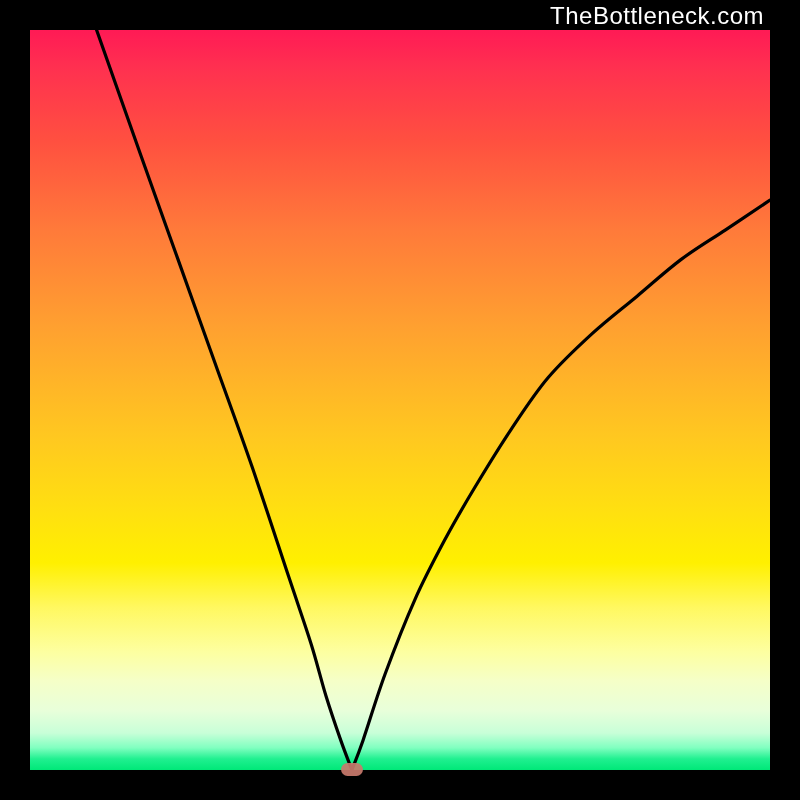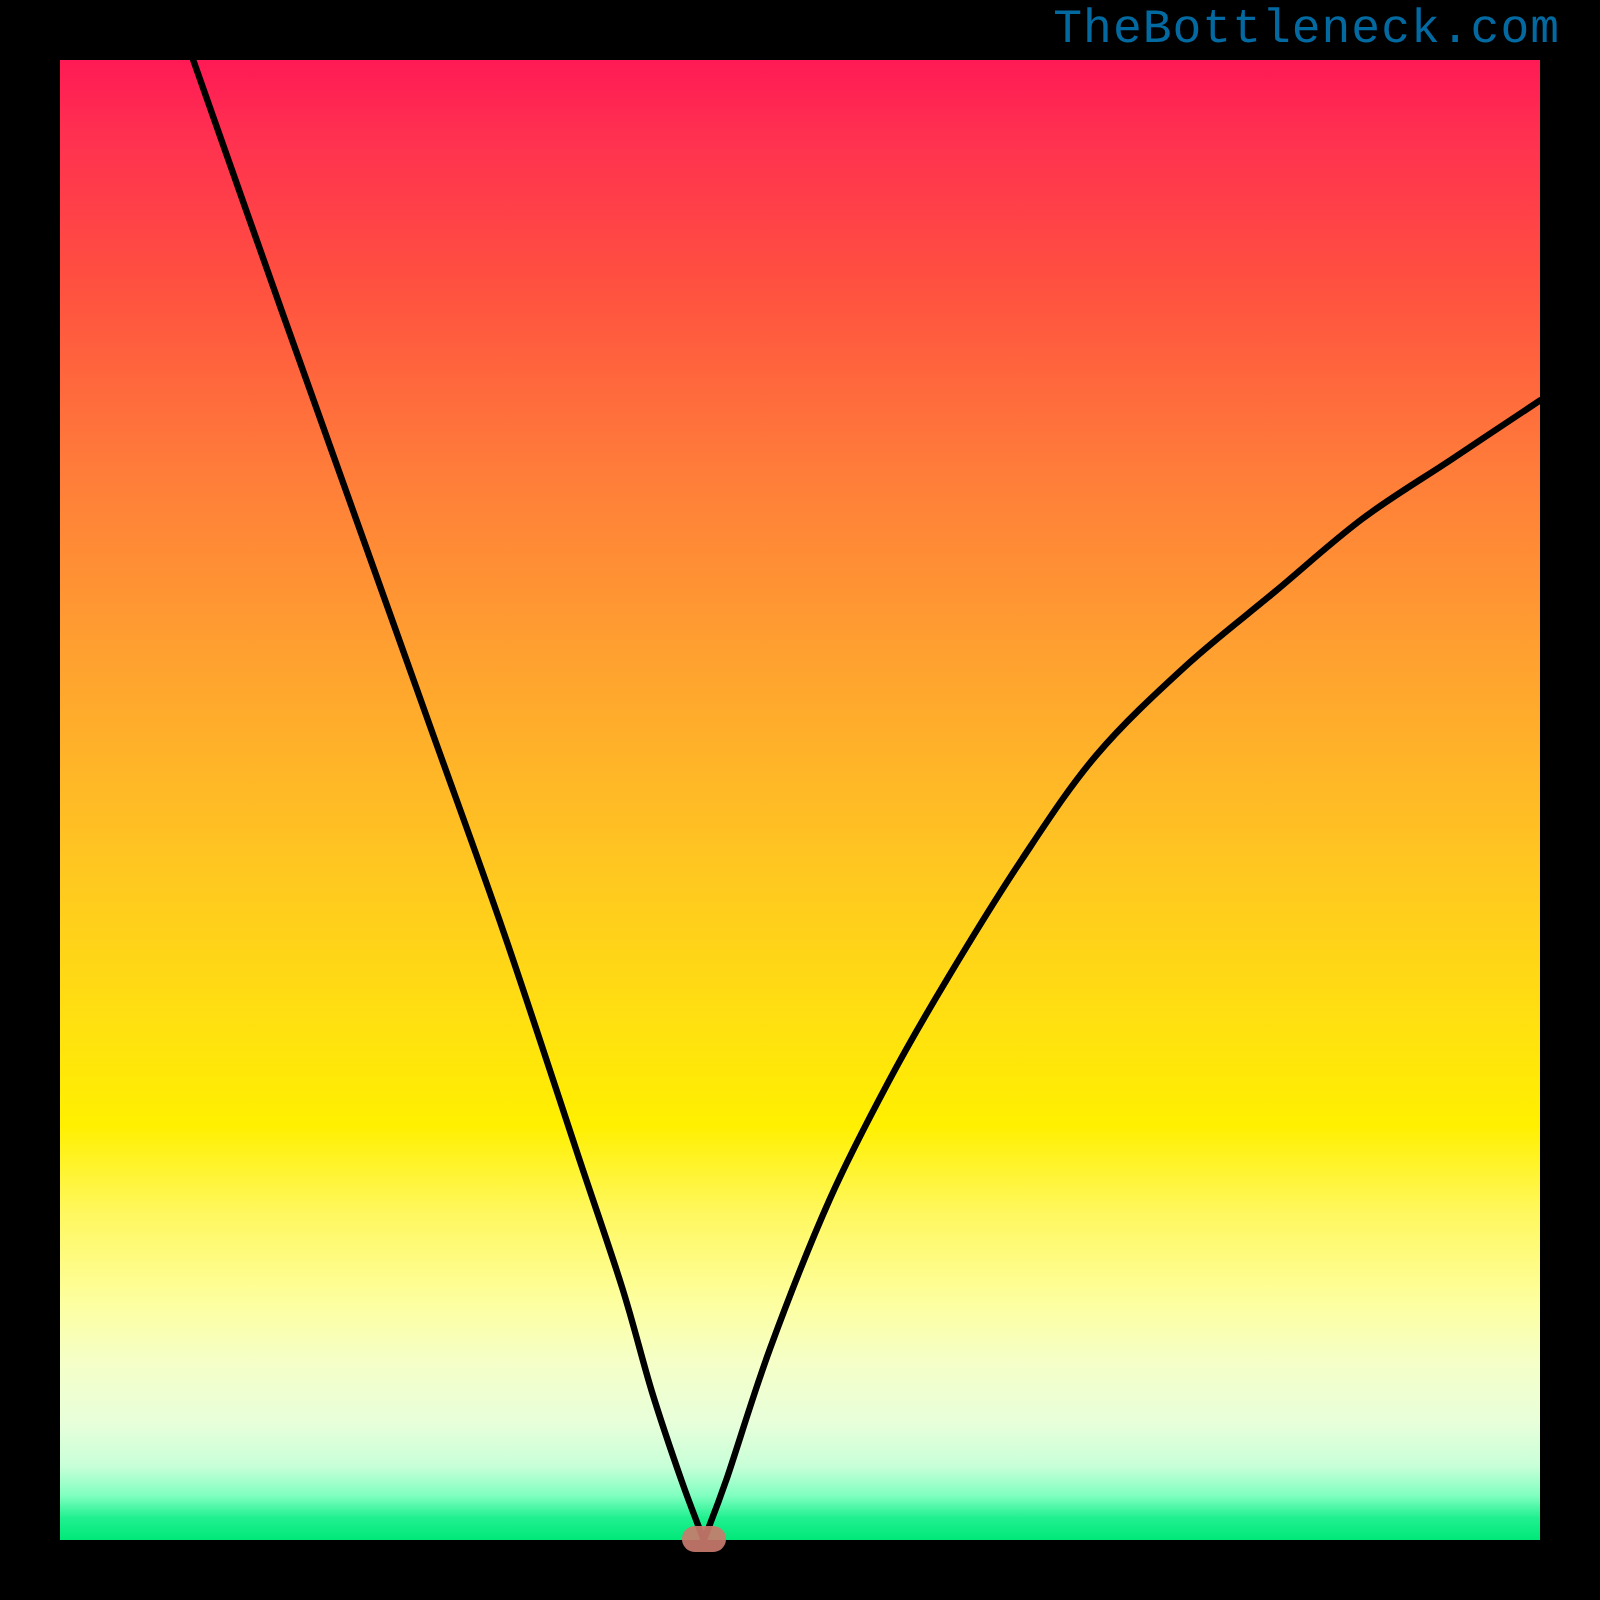--- a/index.html
+++ b/index.html
@@ -8,25 +8,25 @@
   .frame {
     width: 800px;
     height: 800px;
     background: #000;
     position: relative;
   }
   
   .watermark {
     position: absolute;
     top: 2px;
-    right: 20px;
-    font-family: Liberation Mono, monospace;
+    right: 36px;
+    font-family: Liberation Sans, sans-serif;
     font-size: 24px;
     font-weight: 500;
-    color: #0369a1;
+    color: #ffffff;
     letter-spacing: 0.5px;
     z-index: 5;
   }
   
   .plot-area {
     position: absolute;
     left: 30px;
     top: 30px;
     width: 740px;
     height: 740px;

